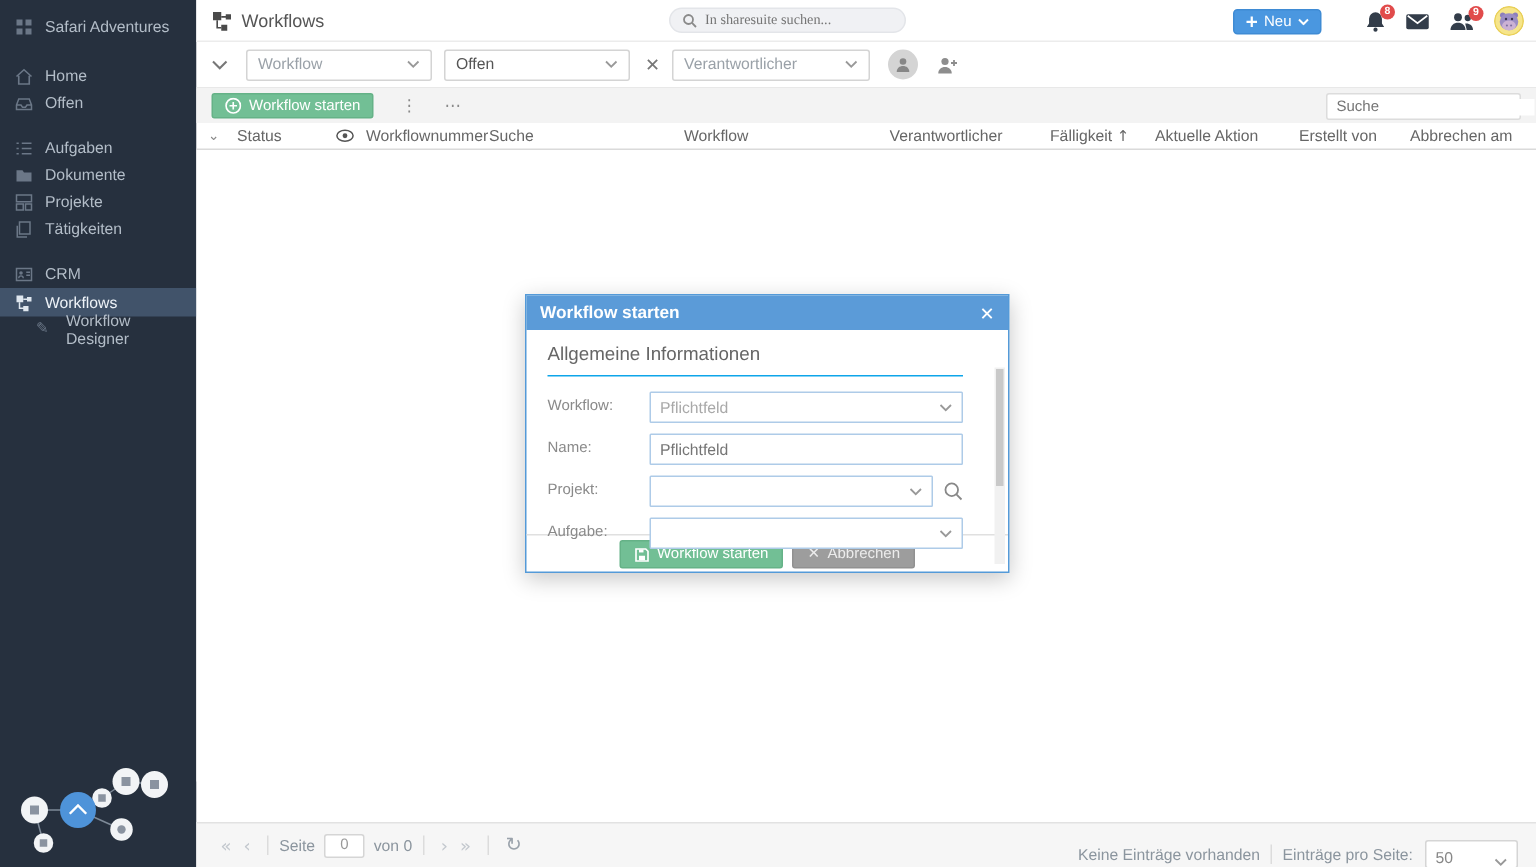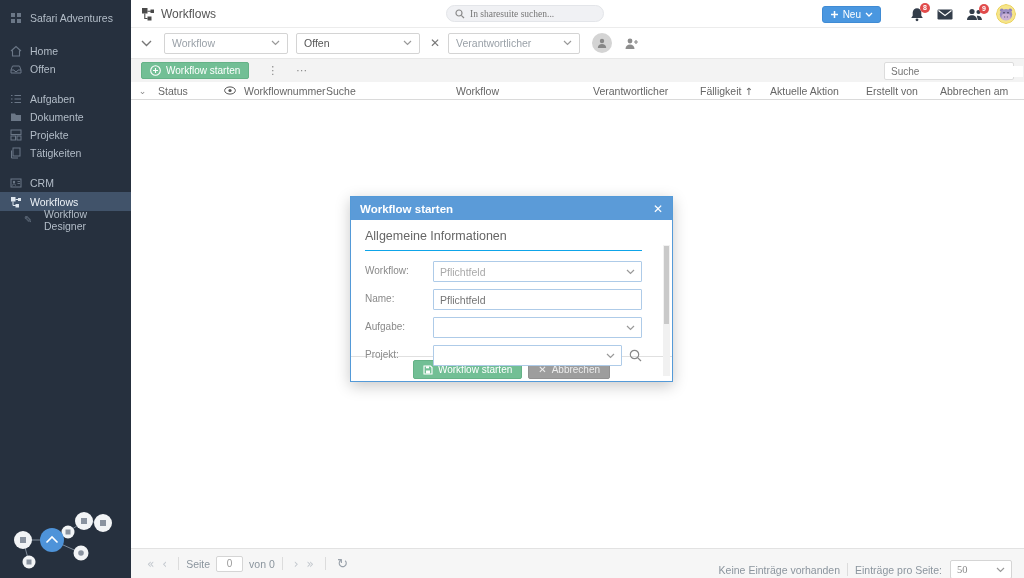--- a/index.html
+++ b/index.html
@@ -70,21 +70,21 @@
   .sort-arrow { color:#666; font-size:10px; margin-left:3px; }
 
   .content { height:421px; background:#fff; }
 
   .bottombar { position:absolute; left:0; bottom:0; width:893px; height:30px; background:#f6f6f6; border-top:1px solid #e2e2e2; display:flex; align-items:center; padding:0 12px; color:#8b959e; font-size:10.5px; }
   .pg-ico { color:#9aa2ab; font-size:12px; cursor:pointer; padding:0 4px; }
   .pg-ico.dim { color:#c3c8ce; }
   .vsep { width:1px; height:13px; background:#dcdcdc; margin:0 7px; }
   .page-input { width:27px; height:16px; border:1px solid #d5d5d5; border-radius:2px; text-align:center; font-size:10px; color:#999; margin:0 6px; font-family:inherit; outline:none; background:#fff; }
   .bb-right { margin-left:auto; display:flex; align-items:center;margin-top:12px; }
-  .per-page-select { width:62px; height:19px; border:1px solid #d5d5d5; border-radius:2px; background:#fff; display:flex; align-items:center; padding:0 6px; margin-left:8px; cursor:pointer; color:#888;font-family:Liberation Serif, serif; }
+  .per-page-select { width:62px; height:19px; border:1px solid #d5d5d5; border-radius:2px; background:#fff; display:flex; align-items:flex-end; padding:0 6px; margin-left:8px; cursor:pointer; color:#888; }
   .per-page-select span { flex:1; }
 
   
   .modal { position:absolute; left:350px; top:196px; width:323px; height:186px; background:#fff; border:1px solid #549ad8; box-shadow:0 4px 14px rgba(0,0,0,.22); z-index:10; }
   .modal-header { height:23px; background:#5b9bd8; color:#fff; display:flex; align-items:center; padding:0 9px; }
   .modal-title { font-size:11.5px; font-weight:bold; flex:1; }
   .modal-close { color:#fff; font-weight:bold; font-size:12px; cursor:pointer; }
   .modal-body { position:relative; padding:9px 30px 0 14px; height:136px; }
   .section-title { font-size:12.5px; color:#666; padding-bottom:7px; border-bottom:1px solid #0ea5e9; margin-bottom:10px; }
   .form-row { display:flex; margin-bottom:7px; }
@@ -418,45 +418,45 @@
           </svg>
       </div>
     </div>
     <div class="form-row">
       <span class="form-label">Name:</span>
       <div class="field">
         <input type="text" placeholder="Pflichtfeld" style="">
       </div>
     </div>
     <div class="form-row">
-      <span class="form-label">Aufgabe:</span>
-      <div class="field">
-        <span class="ph"></span>
-        <svg width="9" height="6" viewBox="0 0 9 6">
-            <path d="M1 1l3.5 3.5L8 1" fill="none" stroke="#999" stroke-width="1.2"></path>
-          </svg>
-      </div>
-    </div>
-    <div class="form-row">
       <span class="form-label">Projekt:</span>
       <div class="field-with-btn">
         <div class="field">
           <span class="ph"></span>
           <svg width="9" height="6" viewBox="0 0 9 6">
               <path d="M1 1l3.5 3.5L8 1" fill="none" stroke="#999" stroke-width="1.2"></path>
             </svg>
         </div>
         <span style="line-height:0">
           <svg width="13" height="13" viewBox="0 0 13 13">
               <circle cx="5.5" cy="5.5" r="4.2" fill="none" stroke="#888" stroke-width="1.2"></circle>
               <line x1="8.6" y1="8.6" x2="12" y2="12" stroke="#888" stroke-width="1.2"></line>
             </svg>
         </span>
       </div>
     </div>
+    <div class="form-row">
+      <span class="form-label">Aufgabe:</span>
+      <div class="field">
+        <span class="ph"></span>
+        <svg width="9" height="6" viewBox="0 0 9 6">
+            <path d="M1 1l3.5 3.5L8 1" fill="none" stroke="#999" stroke-width="1.2"></path>
+          </svg>
+      </div>
+    </div>
     <div class="modal-scrollbar">
       <div class="modal-scroll-thumb"></div>
     </div>
   </div>
   <div class="modal-footer">
     <button class="modal-btn green">
       <svg width="10" height="10" viewBox="0 0 10 10">
           <path d="M1 1h6.5L9 2.5V9H1z" fill="none" stroke="#fff" stroke-width="1.1"></path>
           <rect x="3" y="5.5" width="4" height="3" fill="#fff"></rect>
           <rect x="3" y="1.3" width="3" height="2" fill="#fff"></rect>

